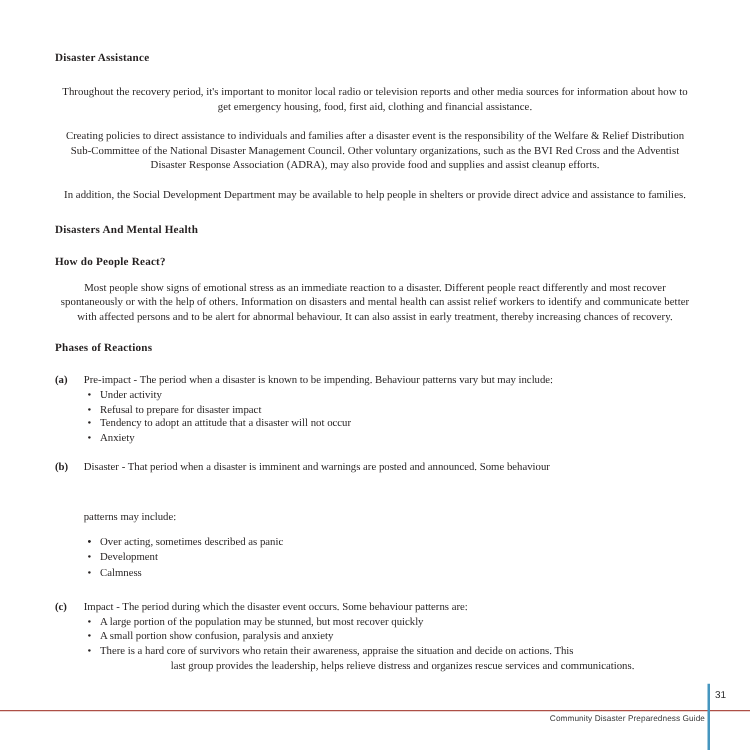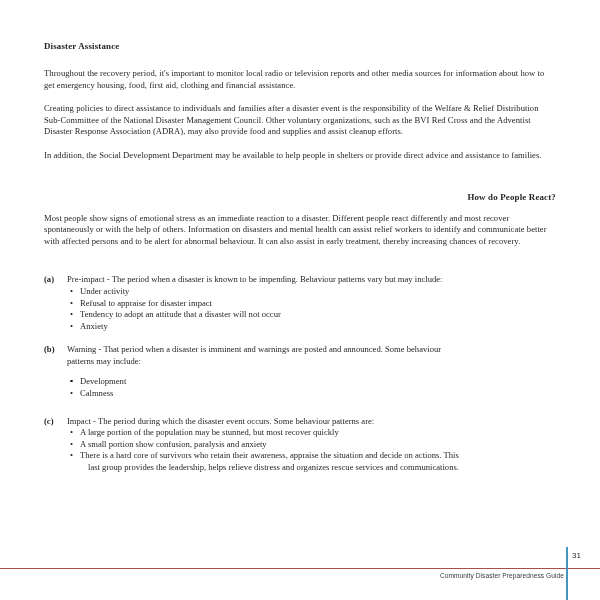--- a/index.html
+++ b/index.html
@@ -36,28 +36,27 @@
     line-height: 12px;
     letter-spacing: 0.02em;
   }
   h3.sub-heading {
     font-size: 8.9px;
     font-weight: bold;
     margin: 0;
     padding: 0;
     line-height: 12px;
     letter-spacing: 0.02em;
-    text-align: right;
   }
   p.body-text {
     font-size: 8.6px;
     line-height: 11.6px;
     margin: 0;
     padding: 0;
-    text-align: left;
+    text-align: center;
     letter-spacing: 0.005em;
   }
   .gap-10 { height: 10px; }
   .gap-12 { height: 12px; }
   .gap-13 { height: 13px; }
   .gap-14 { height: 14px; }
   .gap-15 { height: 15px; }
   .gap-16 { height: 16px; }
 
   
@@ -76,20 +75,21 @@
   }
   .lettered-item .lead-in {
     font-weight: normal;
   }
   .lettered-text {
     display: block;
     text-indent: 0;
   }
   .lettered-text .cont {
     display: block;
+    margin-top: 28px;
   }
   ul.bullets {
     list-style: none;
     margin: 0;
     padding: 0;
   }
   ul.bullets.tight { margin-top: 0px; }
   ul.bullets.loose { margin-top: 7px; }
   ul.bullets li {
     position: relative;
@@ -103,20 +103,21 @@
   }
   ul.bullets li .dot {
     position: absolute;
     left: 0;
     top: 0;
     font-size: 8.6px;
   }
   ul.bullets li .wrap {
     display: block;
     padding-left: 8px;
+    text-align: center;
   }
 
   
   .footer-rule {
     position: absolute;
     left: 0;
     top: 568px;
     width: 600px;
     height: 1.4px;
     background: #ad4f46;
@@ -165,71 +166,74 @@
     <div class="gap-12"></div>
 
     <p class="body-text">Creating policies to direct assistance to individuals and families after a disaster event is the responsibility of the Welfare &amp; Relief Distribution Sub-Committee of the National Disaster Management Council. Other voluntary organizations, such as the BVI Red Cross and the Adventist Disaster Response Association (ADRA), may also provide food and supplies and assist cleanup efforts.</p>
 
     <div class="gap-12"></div>
 
     <p class="body-text">In addition, the Social Development Department may be available to help people in shelters or provide direct advice and assistance to families.</p>
 
     <div class="gap-15"></div>
 
+    <h2 class="section-heading">Disasters And Mental Health</h2>
 
     <div class="gap-14"></div>
 
     <h3 class="sub-heading">How do People React?</h3>
 
     <div class="gap-10"></div>
 
     <p class="body-text">Most people show signs of emotional stress as an immediate reaction to a disaster. Different people react differently and most recover spontaneously or with the help of others. Information on disasters and mental health can assist relief workers to identify and communicate better with affected persons and to be alert for abnormal behaviour. It can also assist in early treatment, thereby increasing chances of recovery.</p>
 
     <div class="gap-13"></div>
 
+    <h3 class="sub-heading">Phases of Reactions</h3>
 
     <div class="gap-14"></div>
 
     <div class="lettered-item">
       <span class="marker">(a)</span>
       <span class="lettered-text"><span class="lead-in">Pre-impact</span><span> - The period when a disaster is known to be impending. Behaviour patterns vary but may include:</span></span>
     </div>
 
     <ul class="bullets tight">
       <li>
         <span class="dot">•</span>
         <span>Under activity</span>
       </li>
       <li>
         <span class="dot">•</span>
-        <span>Refusal to appraise for disaster impact</span>
+        <span>Refusal to prepare for disaster impact</span>
       </li>
       <li>
         <span class="dot">•</span>
         <span>Tendency to adopt an attitude that a disaster will not occur</span>
       </li>
       <li>
         <span class="dot">•</span>
         <span>Anxiety</span>
       </li>
     </ul>
 
     <div class="gap-12"></div>
 
     <div class="lettered-item">
       <span class="marker">(b)</span>
-      <span class="lettered-text"><span class="lead-in">Warning</span><span> -  That period when a disaster is imminent and warnings are posted and announced. Some behaviour</span><span class="cont">patterns may include:</span></span>
+      <span class="lettered-text"><span class="lead-in">Disaster</span><span> -  That period when a disaster is imminent and warnings are posted and announced. Some behaviour</span><span class="cont">patterns may include:</span></span>
     </div>
 
     <ul class="bullets loose">
       <li>
         <span class="dot">•</span>
       </li>
       <li>
         <span class="dot">•</span>
+        <span>Over acting, sometimes described as panic</span>
       </li>
       <li>
         <span class="dot">•</span>
         <span>Development</span>
       </li>
       <li>
         <span class="dot">•</span>
         <span>Calmness</span>
       </li>
     </ul>

